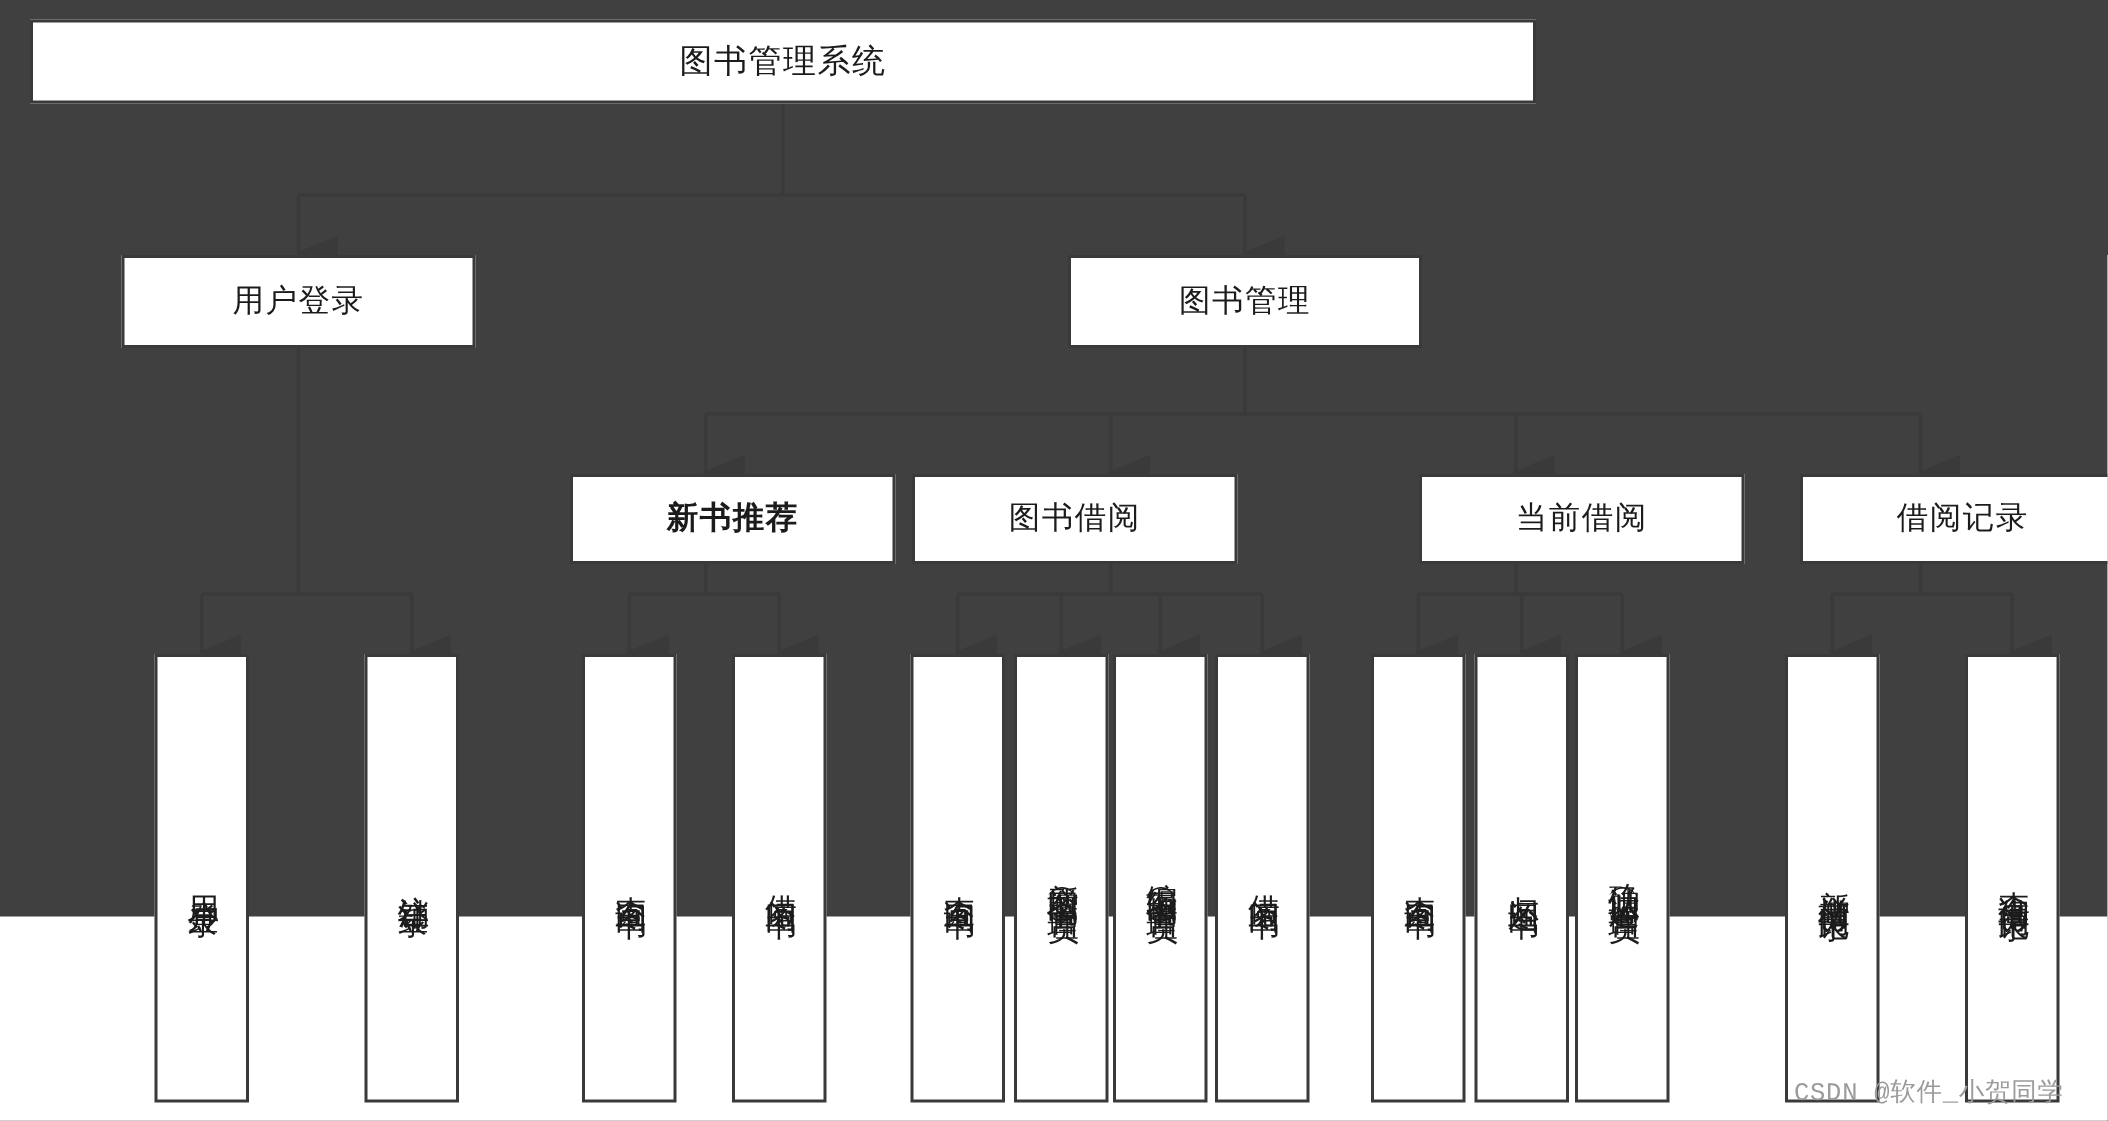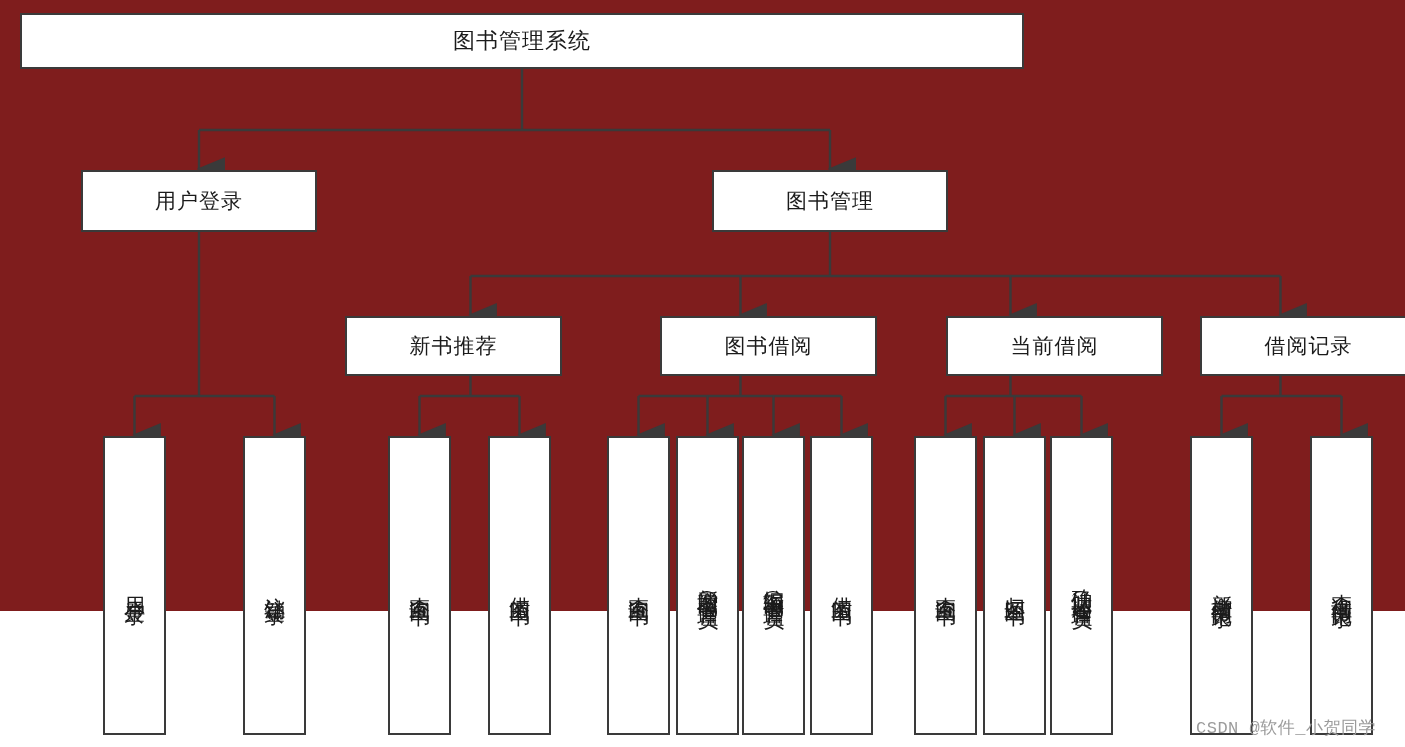--- a/index.html
+++ b/index.html
@@ -1,18 +1,18 @@
 <!DOCTYPE html>
 <html><head>
 <meta charset="utf-8">
 <style>
   html,body{margin:0;padding:0;background:#ffffff;}
   body{width:1405px;height:747px;overflow:hidden;
        font-family:"Liberation Sans","DejaVu Sans",sans-serif;}
-  #diagram{position:relative;width:1405px;height:611px;background:#7f1d1d;}
+  #diagram{position:relative;width:1405px;height:611px;background:#404040;}
   svg.lines{position:absolute;left:0;top:0;width:1405px;height:747px;pointer-events:none;}
 
   .node{position:absolute;box-sizing:border-box;background:#ffffff;
         border:2px solid #3a3a3a;display:flex;align-items:center;justify-content:center;
         color:#1b1b1b;}
   .node.h{font-size:21px;letter-spacing:1px;line-height:1.2;}
   .node.v{padding:8px 0;}
   .node.v .vtext{
         writing-mode:vertical-rl;text-orientation:upright;
         font-size:21px;line-height:1.25;letter-spacing:3px;
@@ -73,24 +73,24 @@
       <span>图书管理系统</span>
     </div>
 
   <div class="node h" style="left: 81px; top: 170px; width: 236px; height: 62px;">
     <span>用户登录</span>
     </div>
   <div class="node h" style="left: 712px; top: 170px; width: 236px; height: 62px; align-items: center;">
     <span>图书管理</span>
     </div>
 
-  <div class="node h" style="left: 345px; top: 316px; width: 217px; height: 60px;">
+  <div class="node h" style="left: 380px; top: 316px; width: 217px; height: 60px; font-weight: bold;">
     <span>新书推荐</span>
     </div>
-  <div class="node h" style="left: 660px; top: 316px; width: 217px; height: 60px;">
+  <div class="node h" style="left: 608px; top: 316px; width: 217px; height: 60px;">
     <span>图书借阅</span>
     </div>
   <div class="node h" style="left: 902px; top: 316px; width: 217px; height: 60px; margin-left: 44px;">
     <span>当前借阅</span>
     </div>
   <div class="node h" style="left: 1172px; top: 316px; width: 217px; height: 60px; margin-left: 28px;">
     <span>借阅记录</span>
     </div>
 
   <div class="node v" style="left: 103px; top: 436px; width: 63px; height: 299px;">

